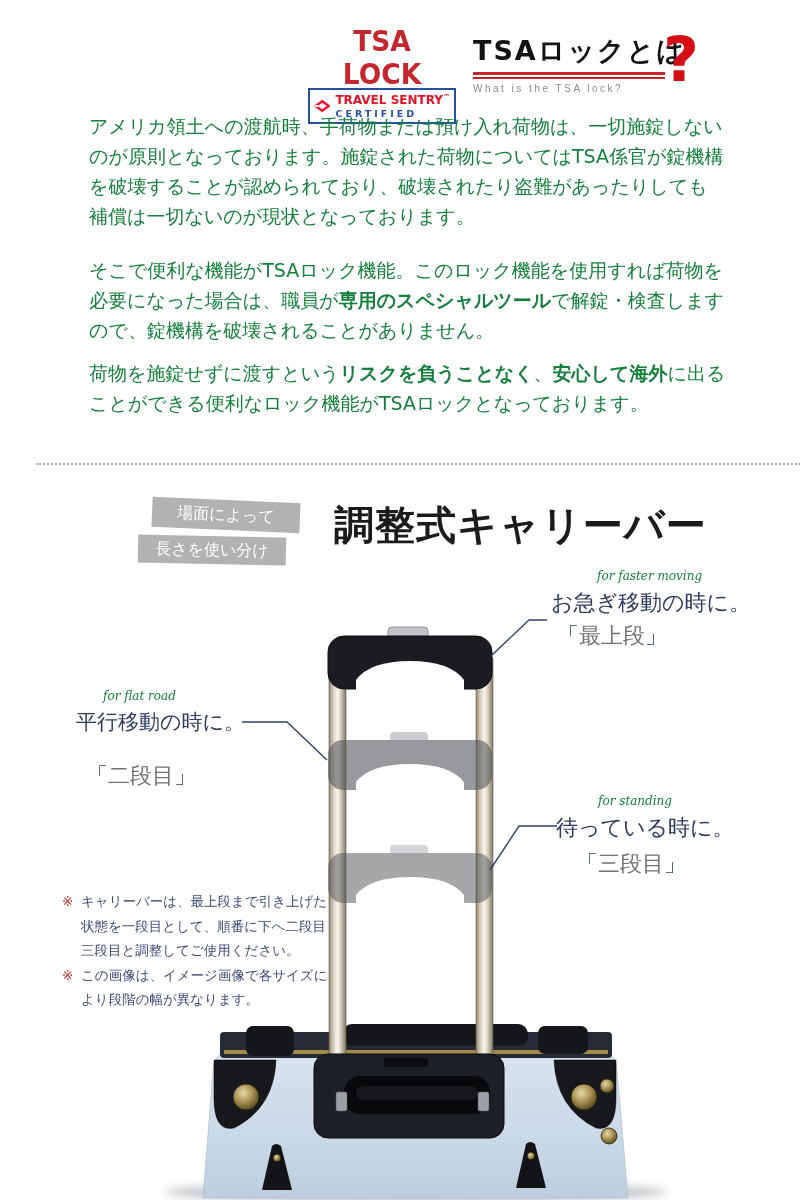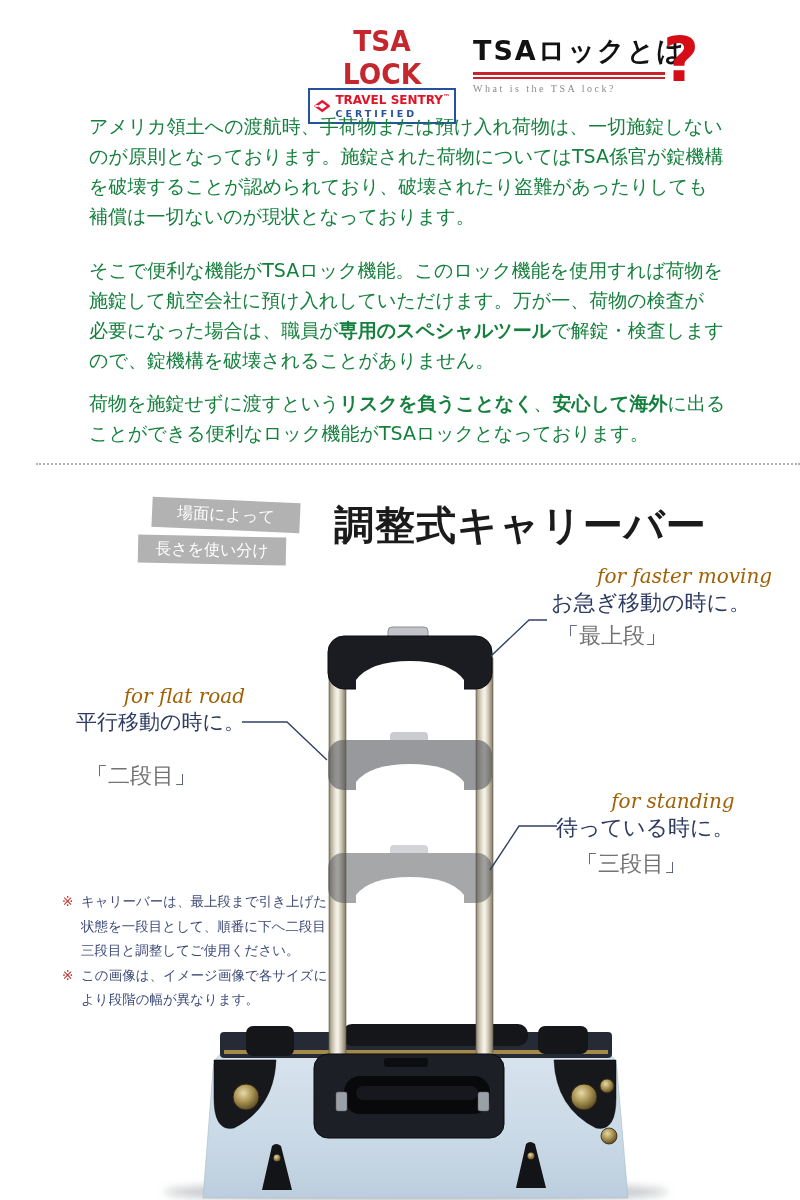--- a/index.html
+++ b/index.html
@@ -16,21 +16,21 @@
   .sentry-text { text-align:left; }
   .ts-red { font-size:12px; font-weight:800; color:#e01227; line-height:1.1; white-space:nowrap; }
   .tm { font-size:7px; vertical-align:super; }
   .certified { font-size:9.5px; font-weight:700; color:#27519e; letter-spacing:3px; margin-top:1px; }
 
   .title-block { position:absolute; left:473px; top:33px; width:250px; }
   .title-jp { font-size:27px; font-weight:800; letter-spacing:2px; color:#121212; white-space:nowrap; }
   .underline1 { width:192px; height:3px; background:#c9232b; margin-top:3px; }
   .underline2 { width:192px; height:2px; background:#c9232b; margin-top:2px; }
   .title-en { font-size:10px; letter-spacing:2.5px; color:#8a8a8a; margin-top:4px;
-              font-family:Liberation Serif, serif; white-space:nowrap; }
+              font-family:Liberation Sans, sans-serif; white-space:nowrap; }
   .big-q { position:absolute; left:190px; top:-4px; font-size:62px; line-height:1; font-weight:800; color:#d50d16; }
 
   
   .intro { position:absolute; left:89px; top:111px; width:660px; font-size:19px; line-height:30px; color:#15803d; }
   .intro .ln { display:block; white-space:nowrap; }
   .intro b { font-weight:700; }
   .para1 { margin-bottom:24px; }
   .para3 { margin-top:13px; }
 
   .divider { position:absolute; left:36px; top:463px; width:764px; border-top:2px dotted #aeaeae; }
@@ -40,21 +40,21 @@
   .tag1 { left:152px; top:500px; width:148px; height:30px; line-height:30px; transform:rotate(2.5deg); }
   .tag2 { left:138px; top:536px; width:148px; height:28px; line-height:28px; transform:rotate(1.2deg); }
   .cb-heading { position:absolute; left:334px; top:498px; font-size:40px; font-weight:700;
                 color:#1b1b1b; letter-spacing:1px; white-space:nowrap; }
 
   
   .illus { position:absolute; left:0; top:560px; width:800px; height:640px; }
 
   
   .ann { position:absolute; white-space:nowrap; }
-  .ann .en { font-family:"DejaVu Serif", serif; font-style:italic; color:#a16207; font-size:20px; line-height:20px;text-align:right; }
+  .ann .en { font-family:"DejaVu Serif", serif; font-style:italic; color:#15803d; font-size:12px; line-height:20px; }
   .ann .jline { font-size:22px; color:#2e3b60; line-height:33px; }
   .ann .stageline { font-size:22px; color:#2e3b60; line-height:33px; }
   .stage-red { color:#737373; }
   .ann1 { left:551px; top:566px; }
   .ann1 .en { margin-left:46px; }
   .ann1 .stageline { margin-left:6px; }
   .ann2 { left:76px; top:686px; }
   .ann2 .en { margin-left:27px; }
   .ann2 .jline { font-size:21px; }
   .ann2 .stageline { margin-left:10px; margin-top:20px; }
@@ -99,21 +99,20 @@
 
   <div class="intro">
     <p class="para para1">
       <span class="ln">アメリカ領土への渡航時、手荷物または預け入れ荷物は、一切施錠しない</span>
       <span class="ln">のが原則となっております。施錠された荷物についてはTSA係官が錠機構</span>
       <span class="ln">を破壊することが認められており、破壊されたり盗難があったりしても</span>
       <span class="ln">補償は一切ないのが現状となっております。</span>
     </p>
     <p class="para para2">
       <span class="ln">そこで便利な機能がTSAロック機能。このロック機能を使用すれば荷物を</span>
-      <span class="ln">施錠して航空会社に預け入れしていただけます。万が一、荷物の検査が</span>
       <span class="ln"><span>必要になった場合は、職員が</span><b>専用のスペシャルツール</b><span>で解錠・検査します</span></span>
       <span class="ln">ので、錠機構を破壊されることがありません。</span>
     </p>
     <p class="para para3">
       <span class="ln"><span>荷物を施錠せずに渡すという</span><b>リスクを負うことなく</b><span>、</span><b>安心して海外</b><span>に出る</span></span>
       <span class="ln">ことができる便利なロック機能がTSAロックとなっております。</span>
     </p>
   </div>
 
   <div class="divider"></div>

